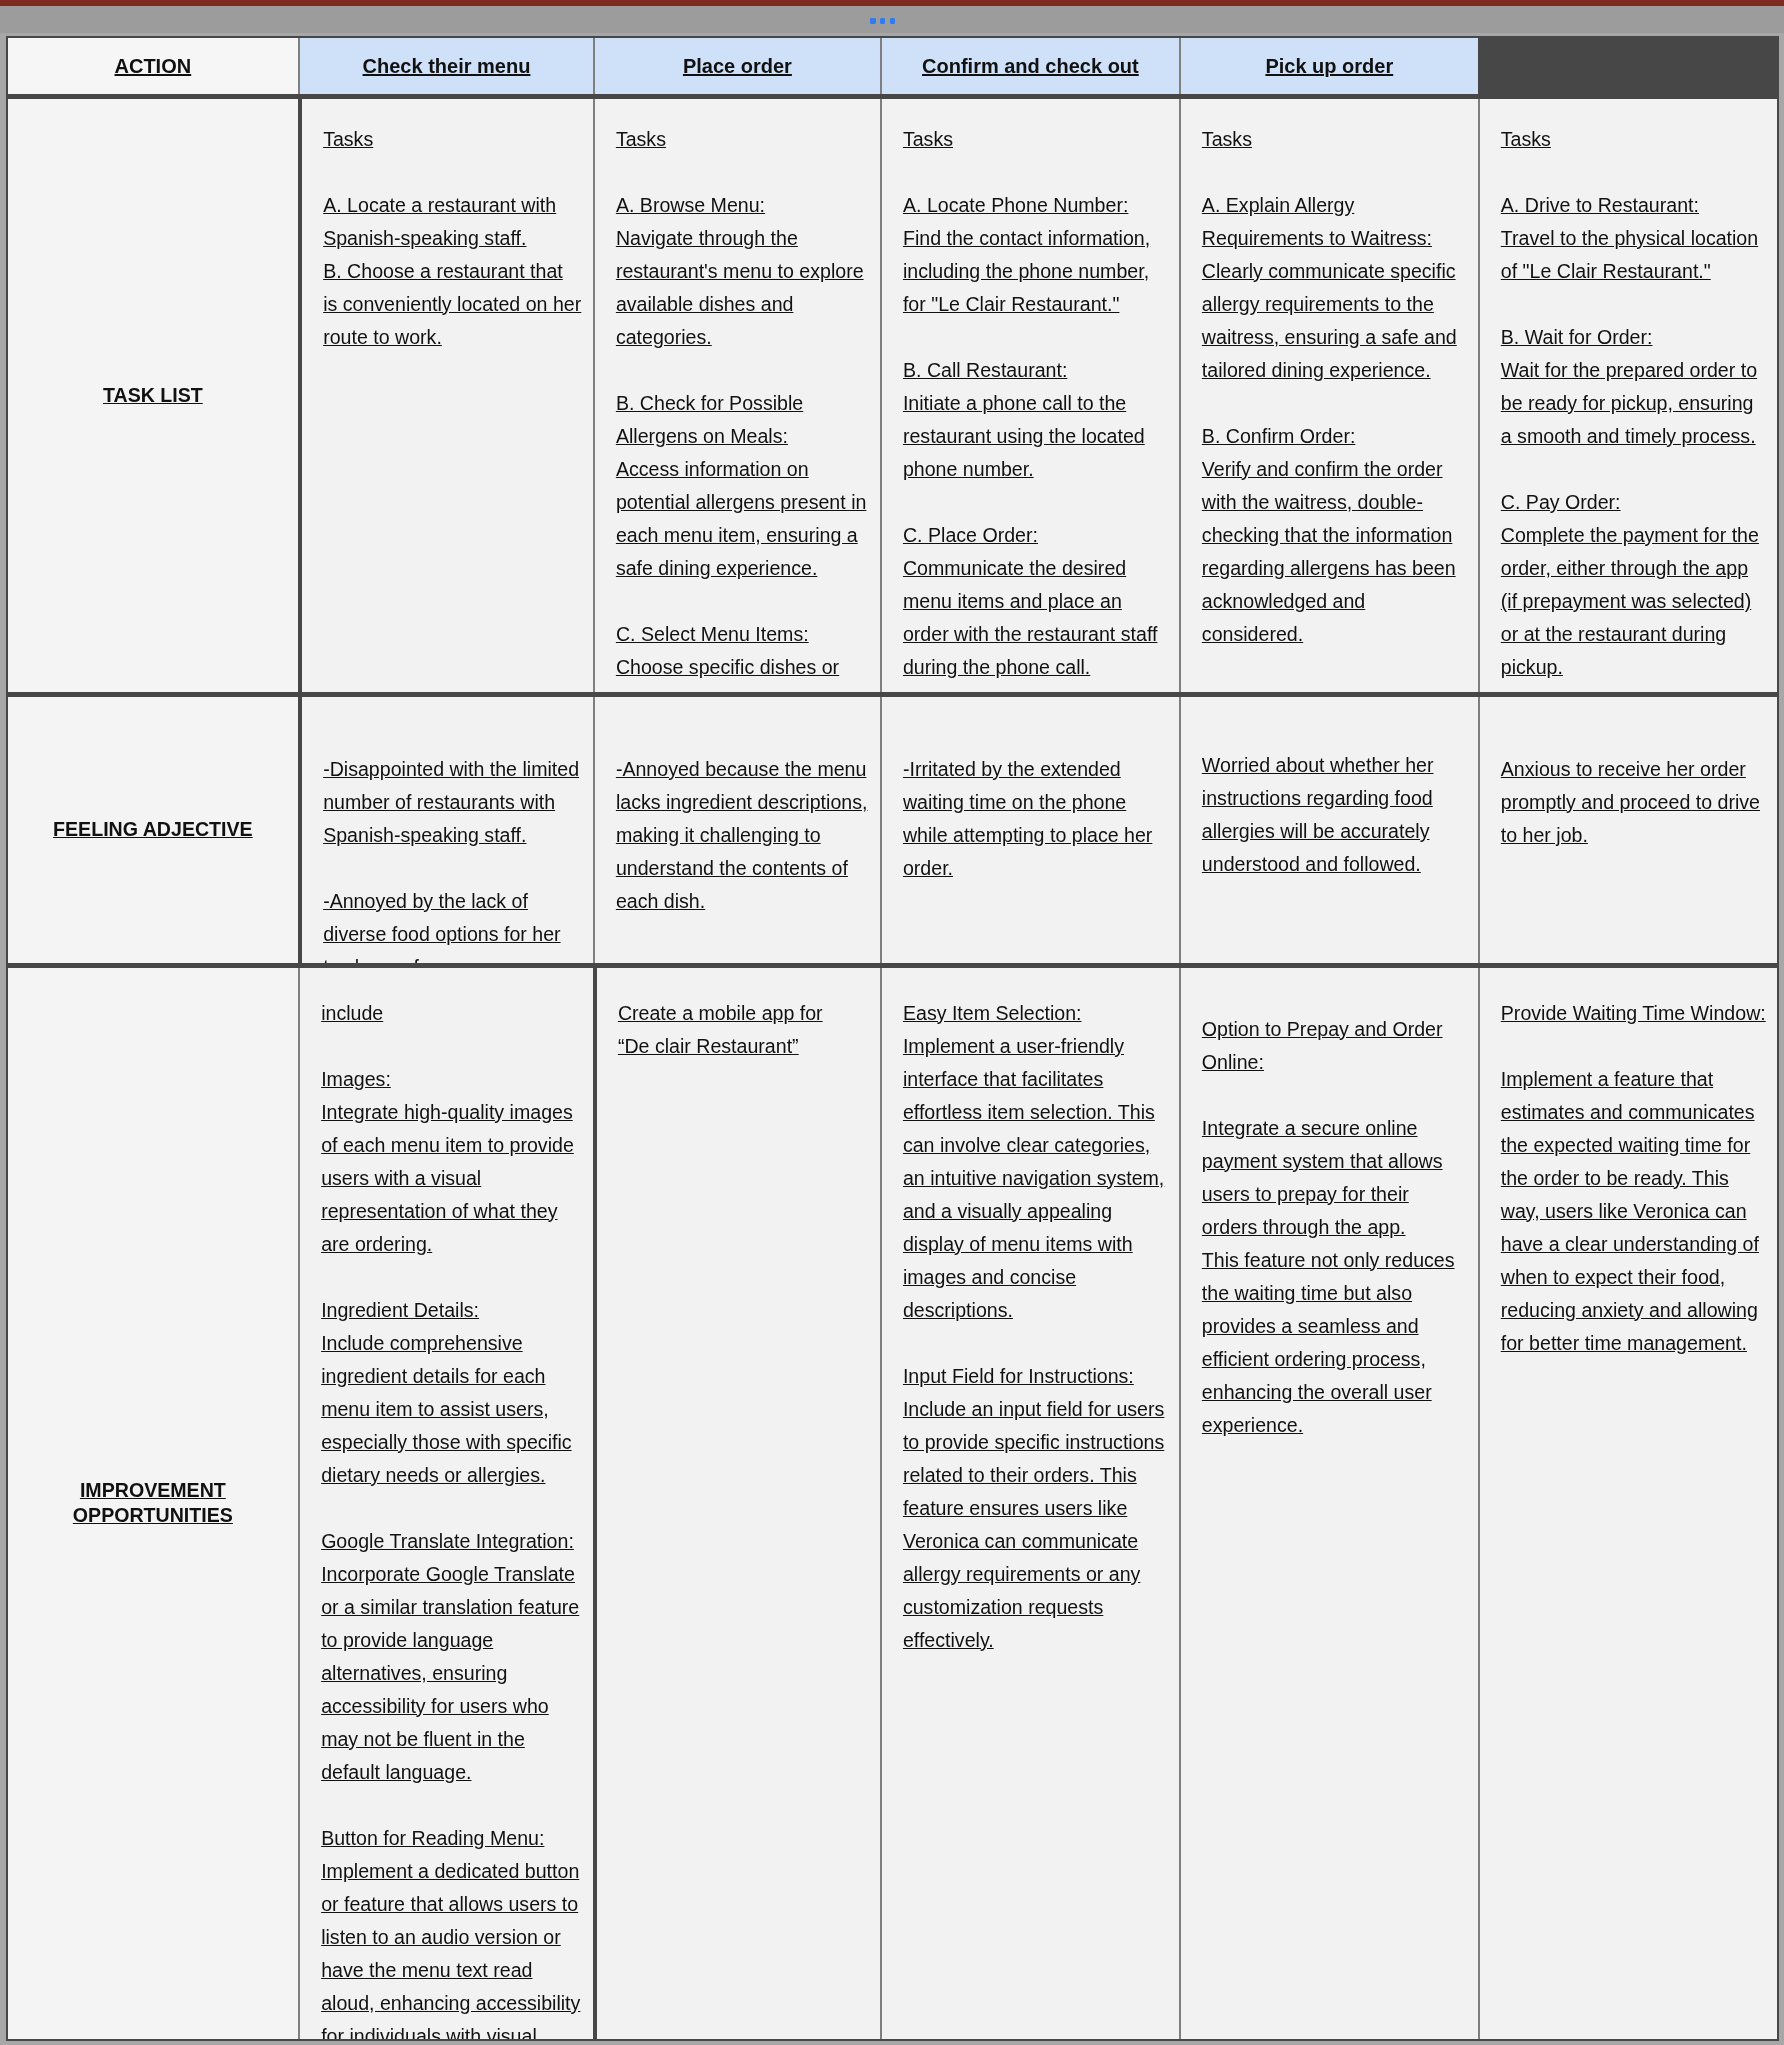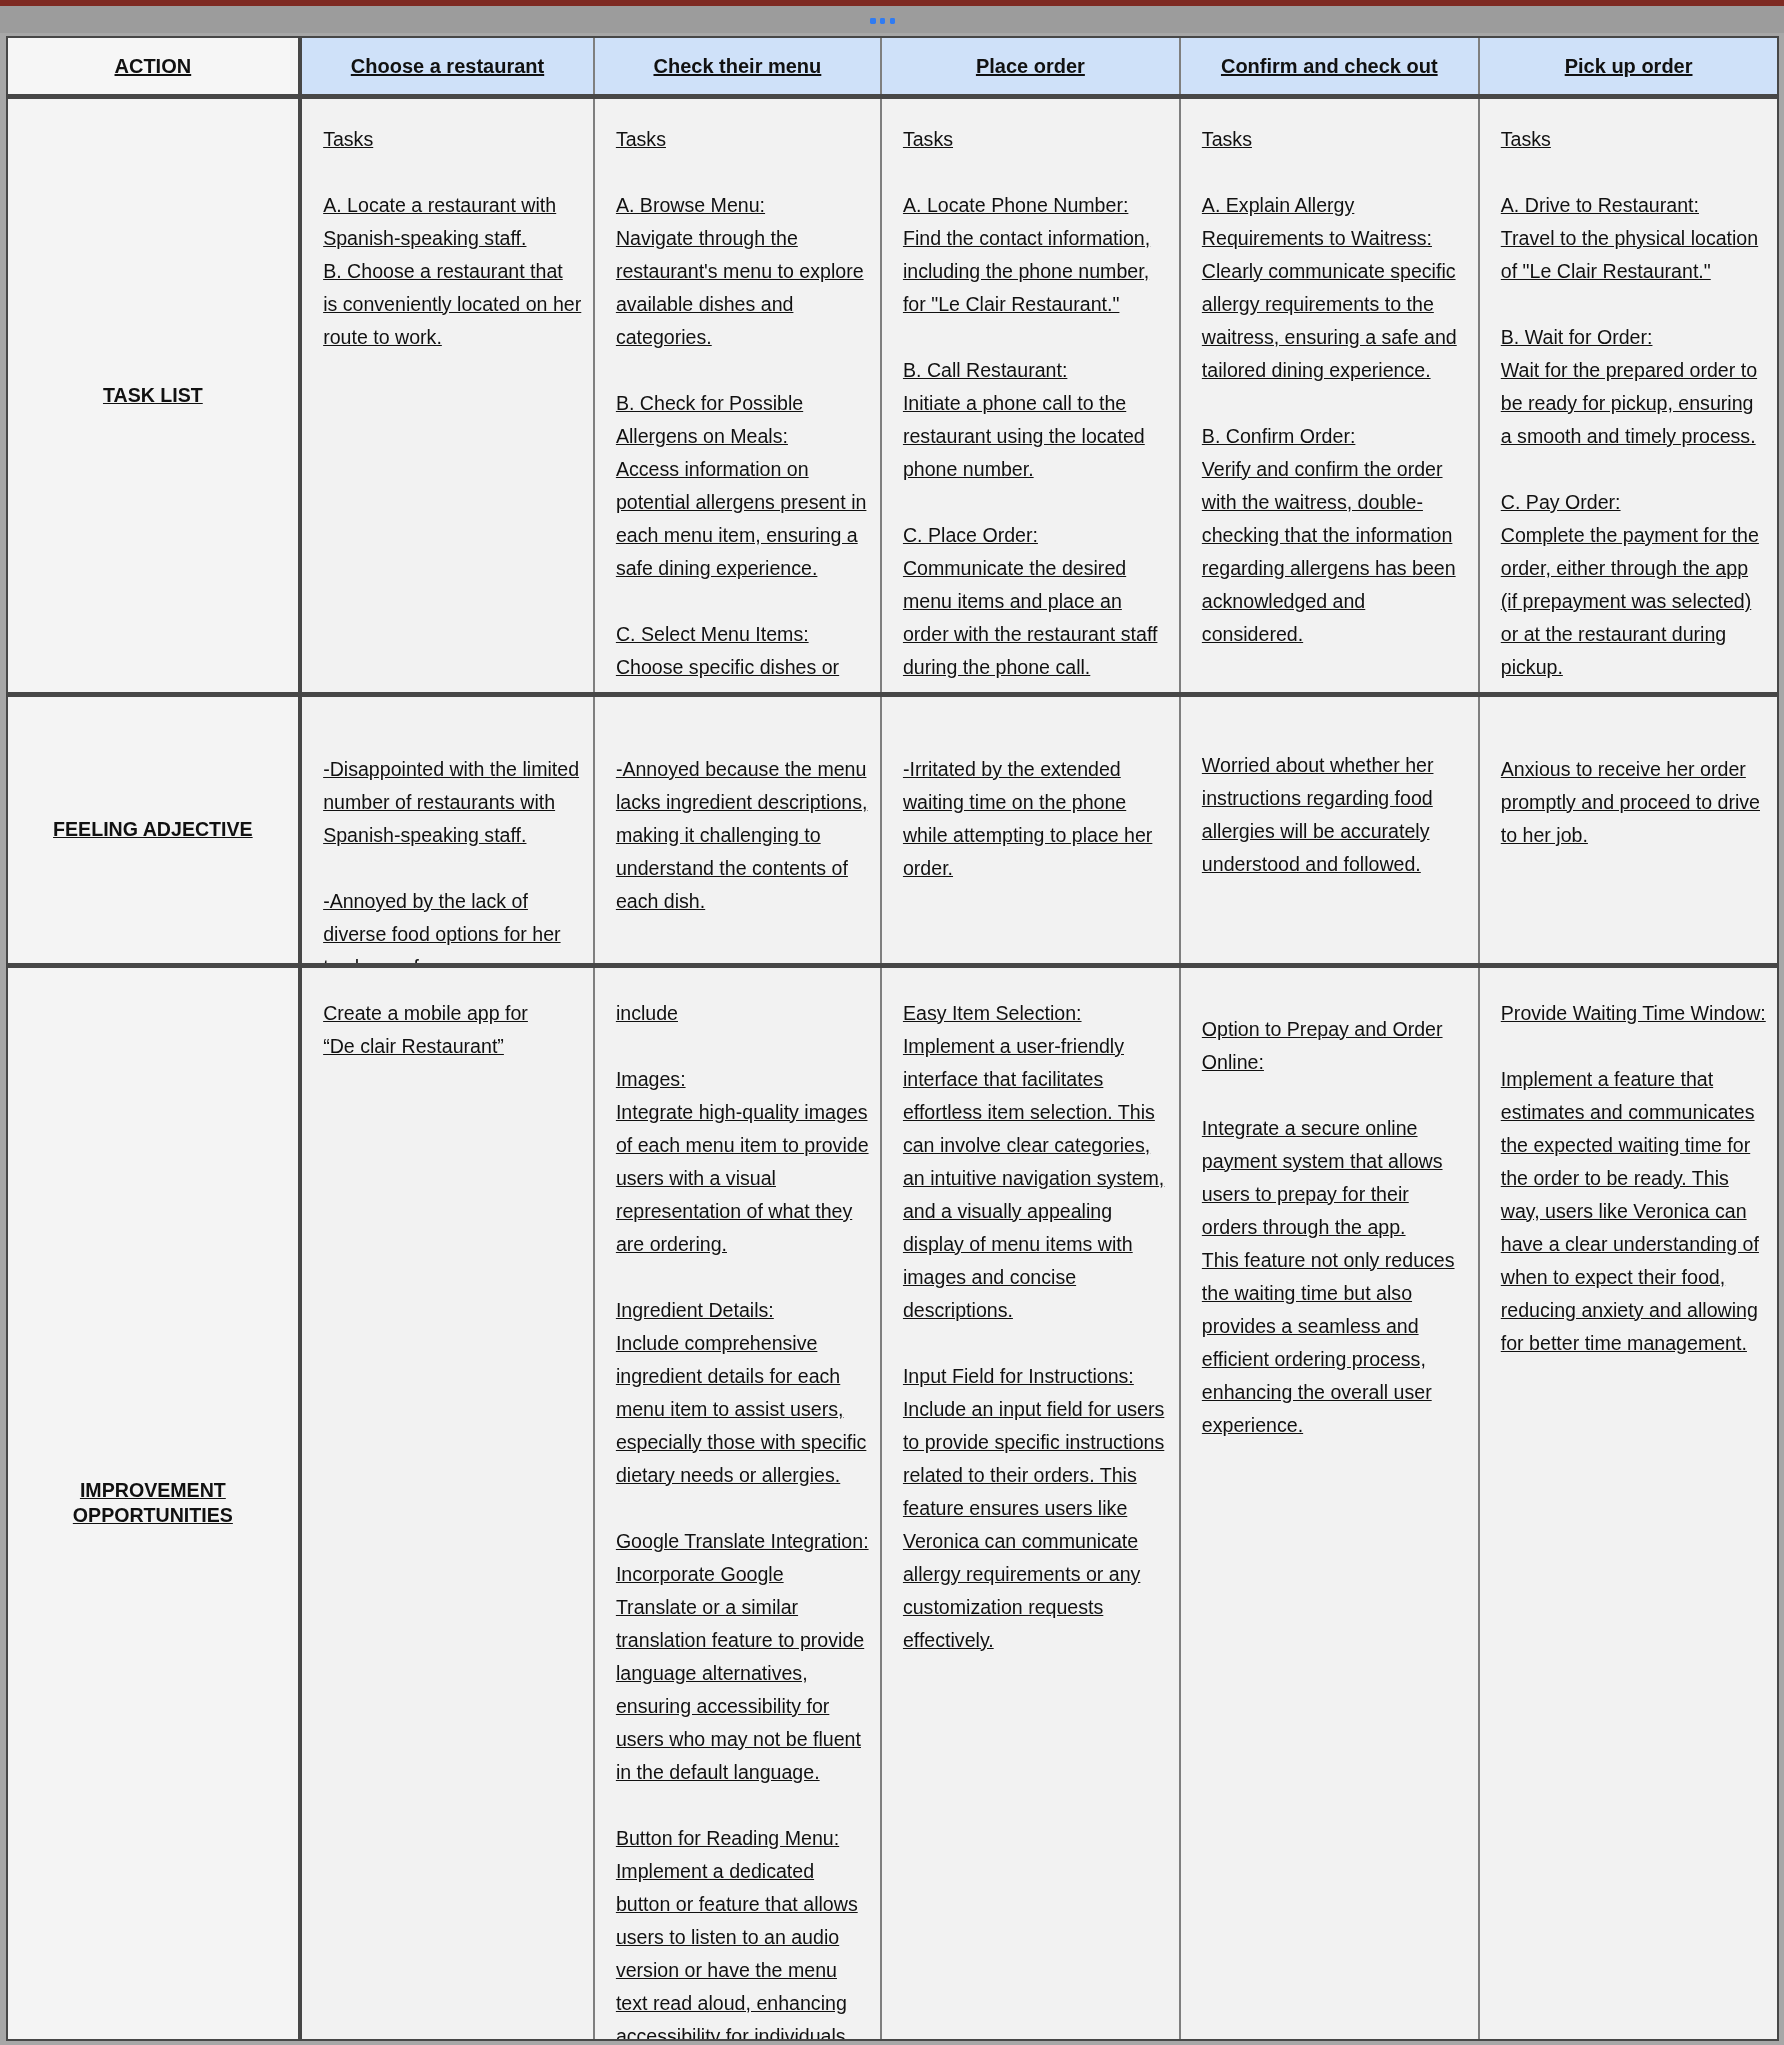--- a/index.html
+++ b/index.html
@@ -111,21 +111,20 @@
     <span class="dot"></span>
     <span class="dot"></span>
     <span class="dot"></span>
   </div>
 </div>
 
 <div class="journey-table">
 
   <div class="row row-header">
     <div class="cell first header-cell corner">ACTION</div>
-    <div class="cell after-label header-cell">Choose a restaurant</div>
     <div class="cell header-cell">Check their menu</div>
     <div class="cell header-cell">Place order</div>
     <div class="cell header-cell">Confirm and check out</div>
     <div class="cell header-cell">Pick up order</div>
   </div>
 
   <div class="row row-task">
     <div class="cell first label-cell">TASK LIST</div>
     <div class="cell after-label body-cell">
       <span class="cell-text">Tasks
@@ -196,40 +195,40 @@
     <div class="cell body-cell pad-sm">
       <span class="cell-text">Worried about whether her instructions regarding food allergies will be accurately understood and followed.</span>
     </div>
     <div class="cell body-cell">
       <span class="cell-text">Anxious to receive her order promptly and proceed to drive to her job.</span>
     </div>
   </div>
 
   <div class="row row-improve">
     <div class="cell first label-cell">IMPROVEMENT OPPORTUNITIES</div>
+    <div class="cell body-cell">
+      <span class="cell-text">include
+
+Images:
+Integrate high-quality images of each menu item to provide users with a visual representation of what they are ordering.
+
+Ingredient Details:
+Include comprehensive ingredient details for each menu item to assist users, especially those with specific dietary needs or allergies.
+
+Google Translate Integration:
+Incorporate Google Translate or a similar translation feature to provide language alternatives, ensuring accessibility for users who may not be fluent in the default language.
+
+Button for Reading Menu:
+Implement a dedicated button or feature that allows users to listen to an audio version or have the menu text read aloud, enhancing accessibility for individuals with visual impairments or those who prefer audio content.</span>
+    </div>
     <div class="cell after-label body-cell">
       <span class="cell-text">Create a mobile app for
 “De clair Restaurant”</span>
     </div>
     <div class="cell body-cell">
-      <span class="cell-text">include
-
-Images:
-Integrate high-quality images of each menu item to provide users with a visual representation of what they are ordering.
-
-Ingredient Details:
-Include comprehensive ingredient details for each menu item to assist users, especially those with specific dietary needs or allergies.
-
-Google Translate Integration:
-Incorporate Google Translate or a similar translation feature to provide language alternatives, ensuring accessibility for users who may not be fluent in the default language.
-
-Button for Reading Menu:
-Implement a dedicated button or feature that allows users to listen to an audio version or have the menu text read aloud, enhancing accessibility for individuals with visual impairments or those who prefer audio content.</span>
-    </div>
-    <div class="cell body-cell">
       <span class="cell-text">Easy Item Selection:
 Implement a user-friendly interface that facilitates effortless item selection. This can involve clear categories, an intuitive navigation system, and a visually appealing display of menu items with images and concise descriptions.
 
 Input Field for Instructions:
 Include an input field for users to provide specific instructions related to their orders. This feature ensures users like Veronica can communicate allergy requirements or any customization requests effectively.</span>
     </div>
     <div class="cell body-cell pad-lg">
       <span class="cell-text">Option to Prepay and Order Online:
 
 Integrate a secure online payment system that allows users to prepay for their orders through the app.

